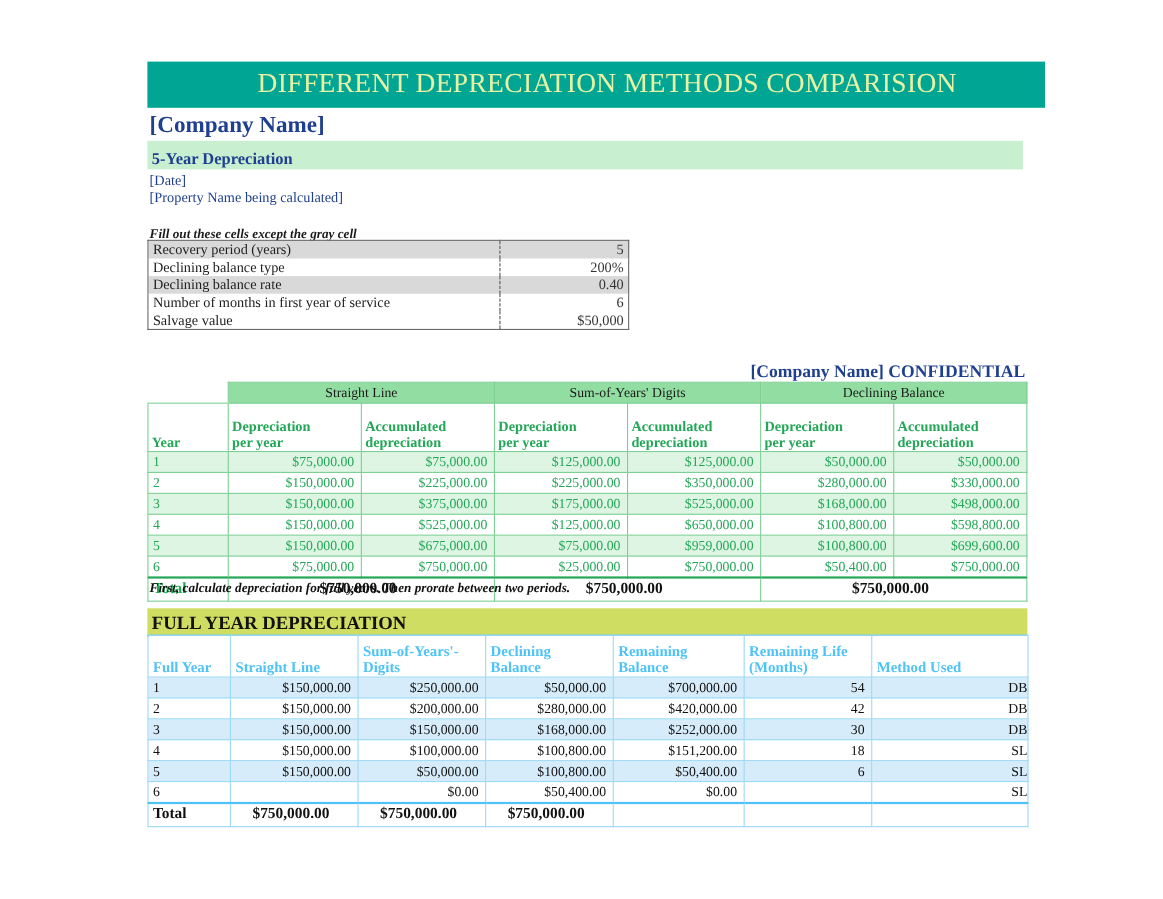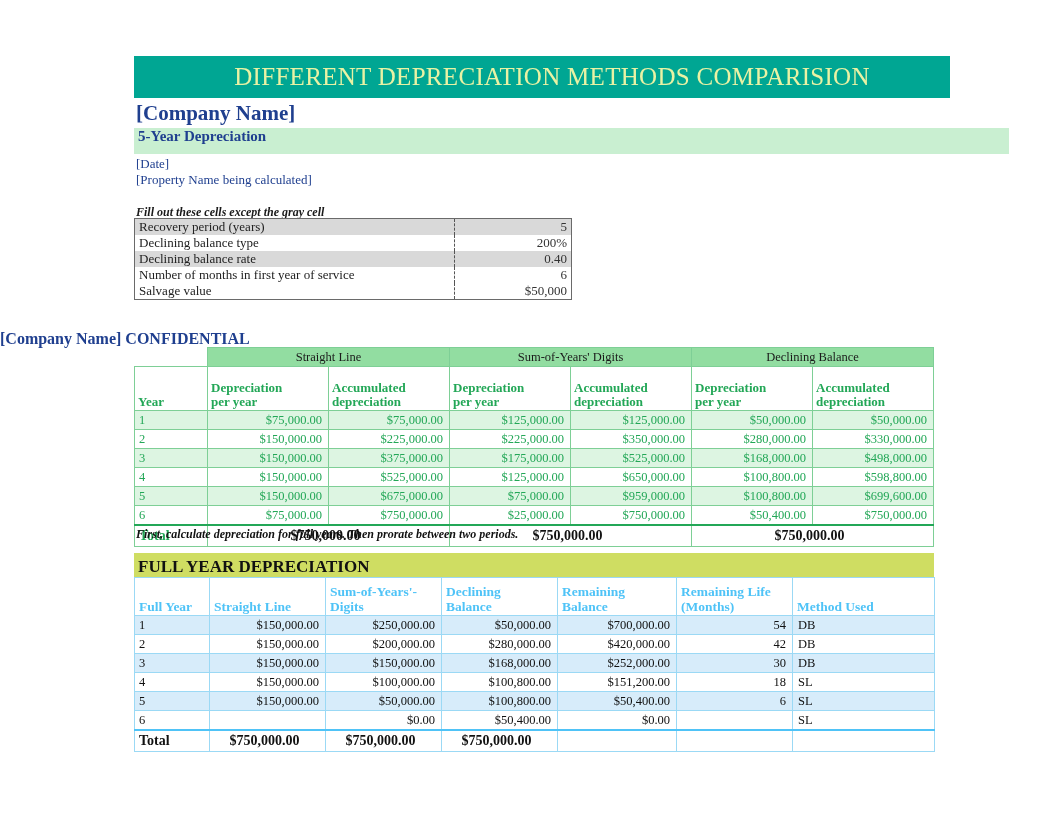--- a/index.html
+++ b/index.html
@@ -18,22 +18,22 @@
   .title-banner .txt{
     color:#e9f2a4;font-size:25px;letter-spacing:.3px;white-space:nowrap;
   }
 
   .company-line{
     position:absolute;left:136px;top:100px;width:794px;height:26px;
     color:#1f3f8f;font-size:21px;font-weight:bold;display:flex;align-items:center;
   }
 
   .subtitle-band{
-    position:absolute;left:134px;top:128px;width:875px;height:26px;
-    background:#c9efd1;display:flex;align-items:flex-start;
+    position:absolute;left:134px;top:128px;width:796px;height:26px;
+    background:#c9efd1;display:flex;align-items:flex-end;
   }
   .subtitle-band .txt{color:#1f3f8f;font-size:15px;font-weight:bold;padding-left:4px;}
 
   .meta-line{position:absolute;left:136px;color:#1f3f8f;font-size:13px;}
   .meta-date{top:156px;}
   .meta-prop{top:172px;}
 
   .hint{
     position:absolute;left:136px;top:205px;color:#1a1a1a;font-size:12px;
     font-style:italic;font-weight:bold;
@@ -49,21 +49,21 @@
     line-height:16px;
   }
   .params td.lbl{width:320px;text-align:left;color:#222;}
   .params td.val{
     width:110px;text-align:right;border-left:1px dashed #555;color:#333;
   }
   .params tr.gray td{background:#d9d9d9;}
 
   
   .confidential{
-    position:absolute;left:0;top:330px;width:932px;text-align:left;
+    position:absolute;left:0;top:330px;width:932px;text-align:right;
     color:#1f3f8f;font-size:16px;font-weight:bold;
   }
 
   
   .cmp{
     position:absolute;left:134px;top:347px;width:800px;
     border-collapse:collapse;table-layout:fixed;
   }
   .cmp col.c-year{width:73px;}
   .cmp col.c-num{width:121px;}
@@ -119,21 +119,21 @@
   .fy thead th{
     background:#fff;color:#4fc3f7;font-weight:bold;font-size:13.5px;
     text-align:left;vertical-align:bottom;height:36px;line-height:15px;
     padding:0 3px 1px 4px;
   }
   .fy tbody td{
     height:18px;line-height:18px;color:#111;text-align:right;padding:0 6px 0 0;
     background:#fff;
   }
   .fy tbody td.yr{text-align:left;padding:0 0 0 4px;}
-  .fy tbody td.mu{text-align:left;padding:0 0 0 5px;}
+  .fy tbody td.mu{text-align:right;padding:0 0 0 5px;}
   .fy tbody tr.band td{background:#d7ecfa;}
   .fy tr.totalrow td{
     height:20px;line-height:20px;border-top:2px solid #4fc3f7;
     font-weight:bold;color:#111;font-size:14px;text-align:center;background:#fff;
   }
   .fy tr.totalrow td.yr{text-align:left;padding-left:4px;}
 </style>
 </head>
 <body>
 

